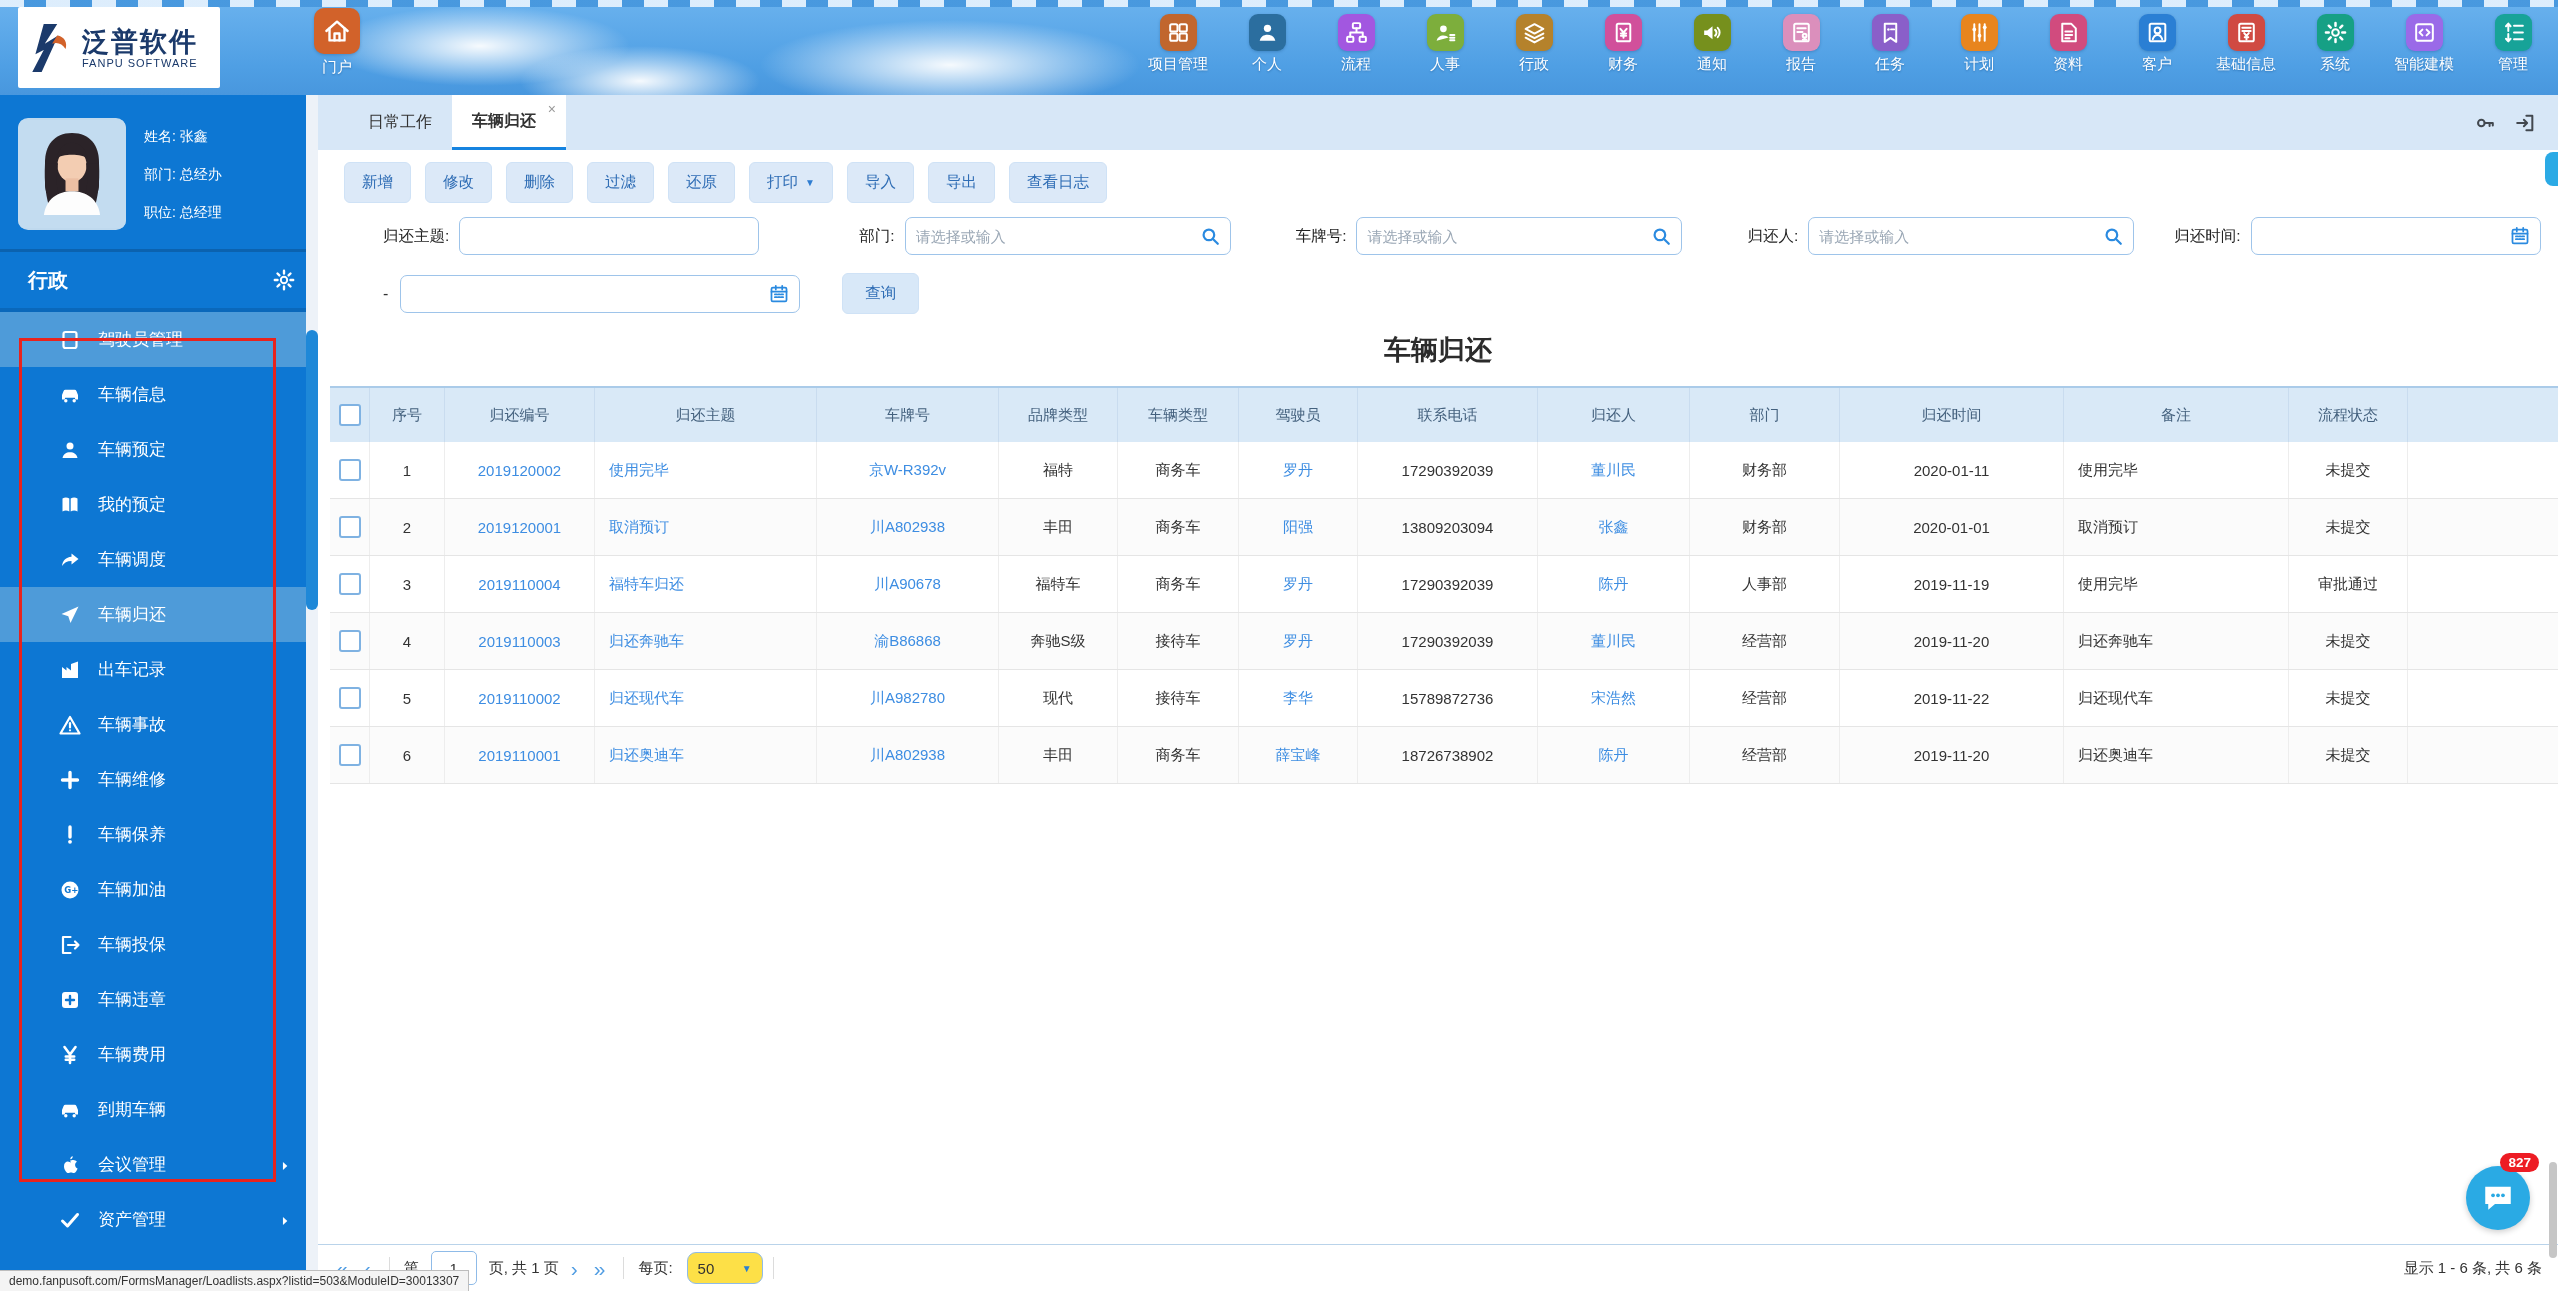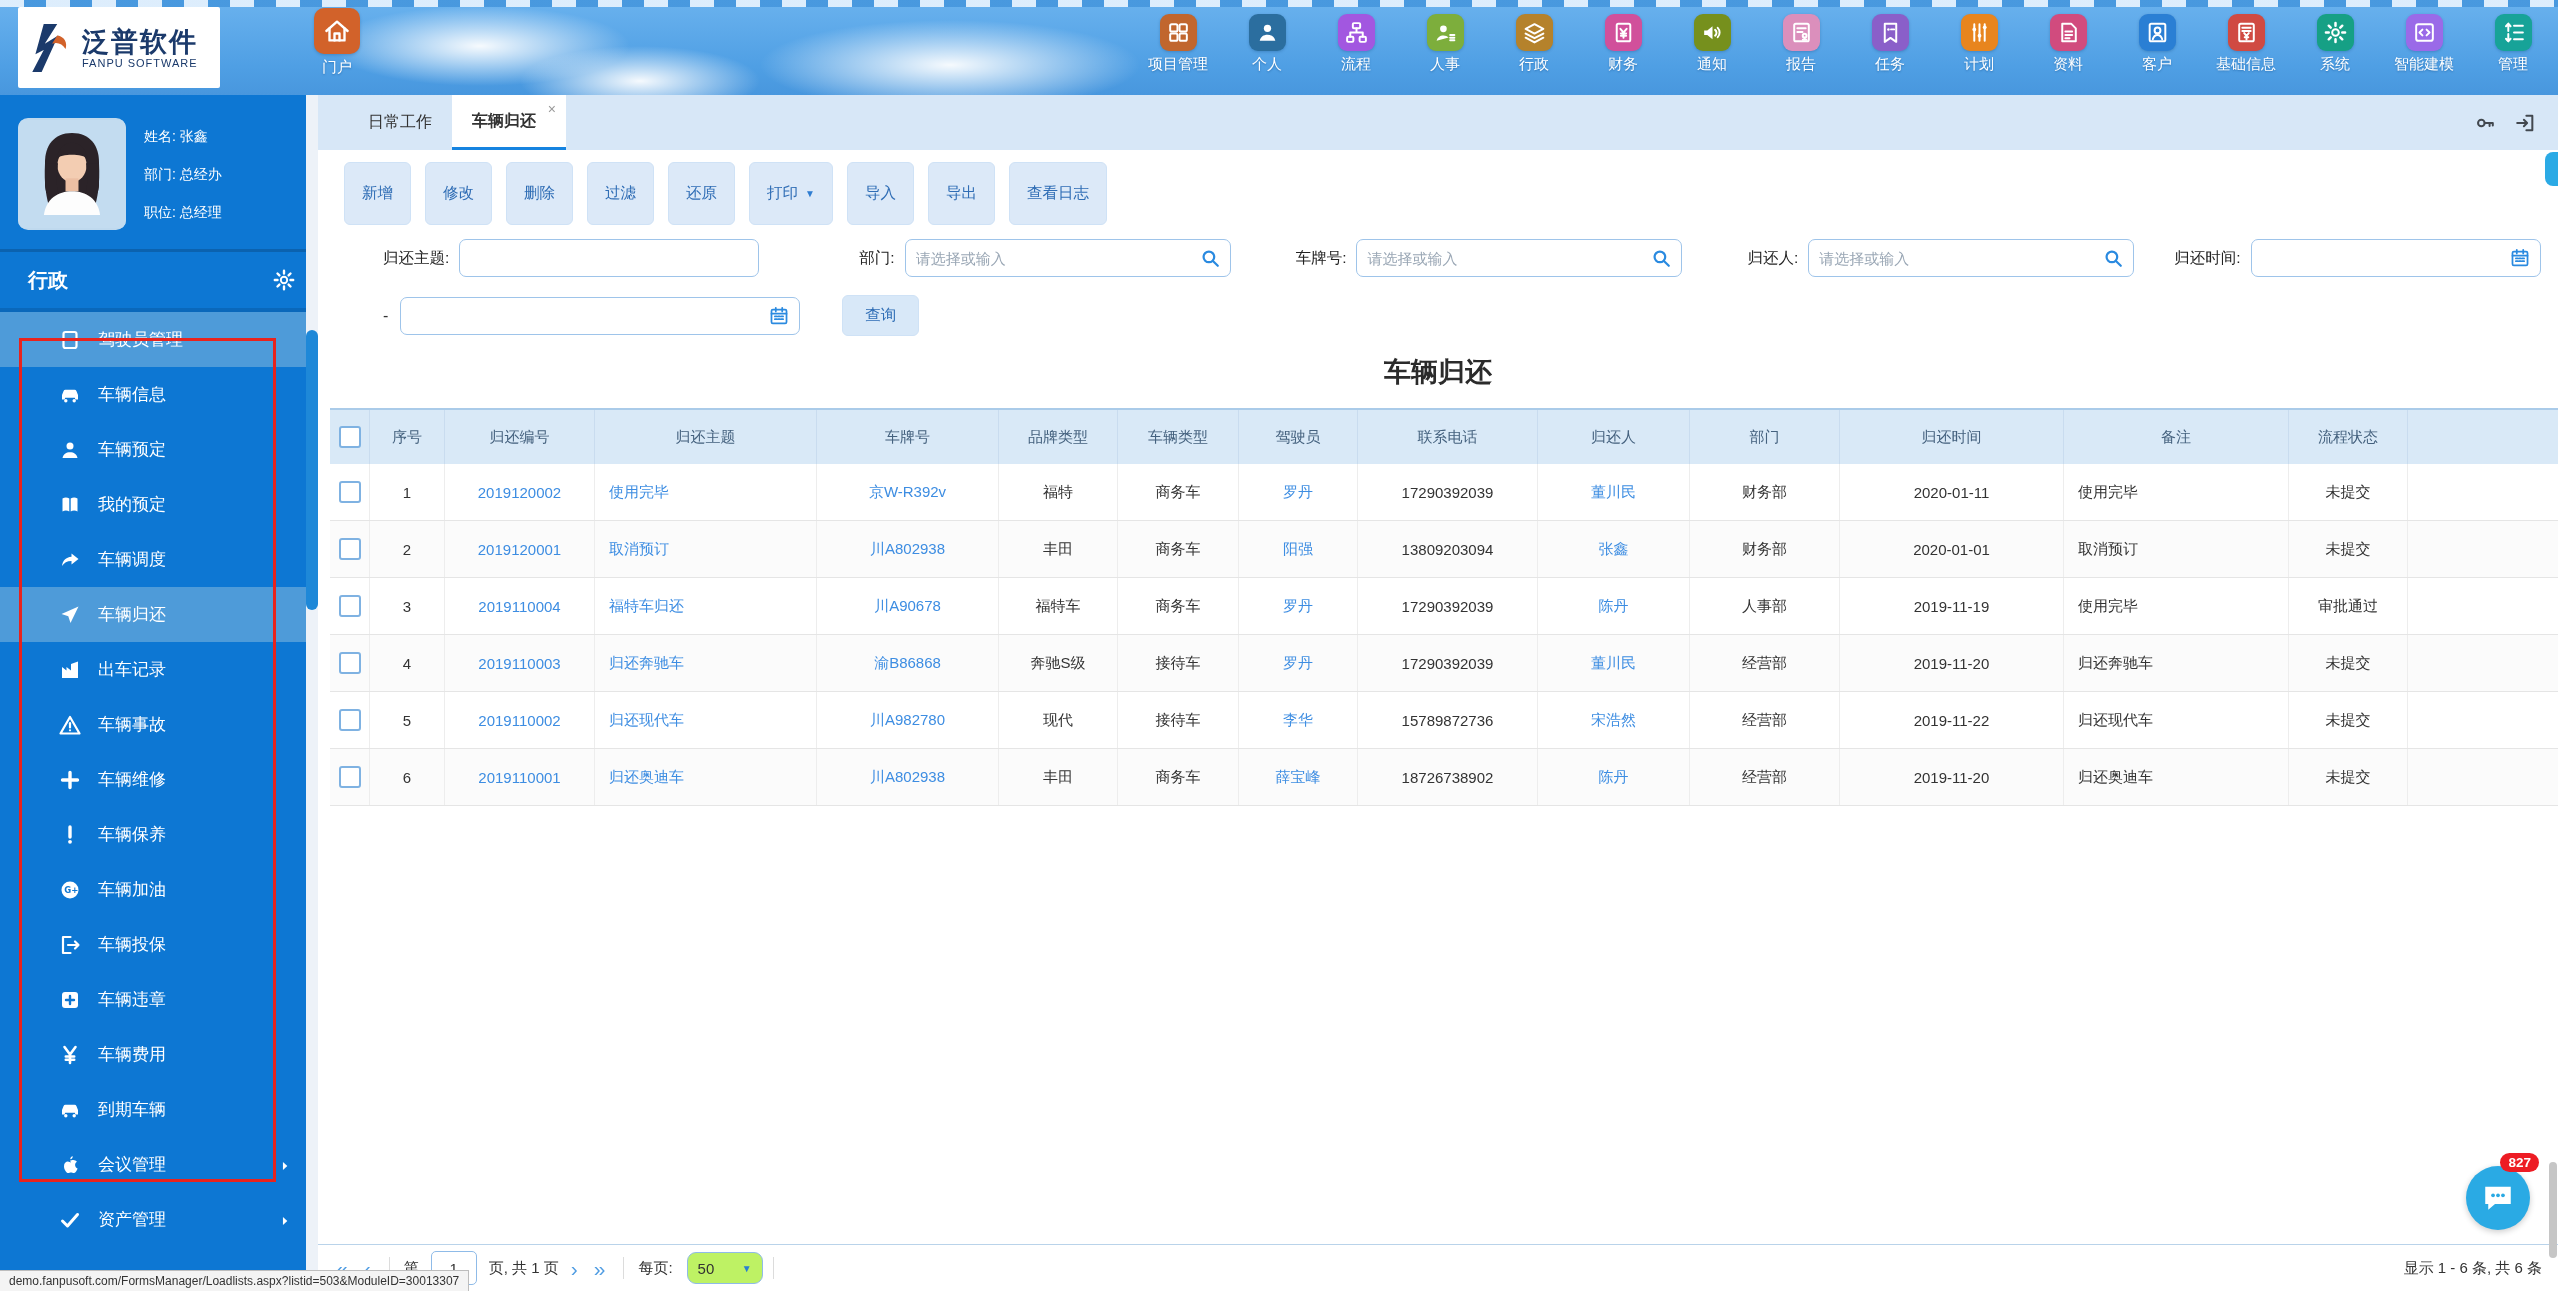--- a/index.html
+++ b/index.html
@@ -46,21 +46,21 @@
   .main{position:absolute;left:318px;top:95px;right:0;bottom:0;background:#fff;}
   .tabbar{height:55px;background:#d7e7f7;display:flex;align-items:stretch;position:relative;}
   .tab{display:flex;align-items:center;padding:0 20px;font-size:16px;color:#333;cursor:pointer;}
   .tab.first{margin-left:30px;}
   .tab.active{background:#fff;font-weight:bold;border-bottom:3px solid #1583e0;position:relative;padding-right:30px;}
   .tab-x{position:absolute;top:6px;right:10px;font-size:14px;color:#999;font-weight:normal;cursor:pointer;}
   .tab-tools{position:absolute;right:22px;top:0;height:55px;display:flex;align-items:center;gap:18px;color:#42484f;}
   .tab-tools .ti{width:22px;height:22px;cursor:pointer;}
   .tab-tools .ti svg{width:100%;height:100%;display:block;}
   .toolbar{padding:12px 0 0 26px;display:flex;gap:14px;}
-  .tbtn{background:#dce9f8;border:1px solid #cfe2f6;border-radius:6px;color:#2f6db5;font-size:15.5px;padding:20px 17px;cursor:pointer;display:flex;align-items:center;gap:7px;font-family:inherit;}
+  .tbtn{background:#dce9f8;border:1px solid #cfe2f6;border-radius:6px;color:#2f6db5;font-size:15.5px;padding:9px 17px;cursor:pointer;display:flex;align-items:center;gap:7px;font-family:inherit;}
   .caret{display:none;font-size:10px;color:#2f7dd1;}
   .caret.show{display:inline;}
   
   .filters{margin-top:14px;padding-left:33px;}
   .f-row{display:flex;align-items:center;padding-left:32px;padding-right:17px;}
   .f-label{font-size:15.5px;color:#222;white-space:nowrap;margin-right:10px;}
   .f-input{height:38px;border:1px solid #9ec4ea;border-radius:7px;background:#fff;box-sizing:border-box;font-size:15px;padding:0 10px;color:#333;font-family:inherit;outline:none;}
   .w300{width:300px;}
   .combo{position:relative;width:326px;}
   .combo .f-input{width:100%;padding-right:38px;}
@@ -90,21 +90,21 @@
   .td:last-child{border-right:none;}
   .td.cl{justify-content:flex-start;padding-left:14px;}
   .td.lnk{color:#3d8de2;cursor:pointer;}
   .cb{width:18px;height:18px;border:2px solid #7fb2e2;border-radius:3px;background:#fff;cursor:pointer;}
   
   .pager{position:absolute;left:0;right:0;bottom:0;height:46px;border-top:1px solid #b9d3ea;display:flex;align-items:center;padding:0 16px 0 10px;background:#fff;}
   .pg-nav{font-size:21px;color:#4f9ce2;padding:0 8px;cursor:pointer;line-height:1;}
   .pg-sep{width:1px;height:22px;background:#dcdcdc;margin:0 10px;}
   .pg-txt{font-size:15px;color:#333;margin:0 4px;white-space:nowrap;}
   .pg-in{width:40px;height:30px;border:1.5px solid #8fbbe8;border-radius:5px;text-align:center;font-size:15px;color:#333;margin:0 8px;font-family:inherit;outline:none;}
-  .pp-box{width:76px;height:32px;border:1.5px solid #8fbbe8;border-radius:9px;background:#bef264;display:flex;align-items:center;justify-content:space-between;padding:0 10px;box-sizing:border-box;margin-left:10px;cursor:pointer;}
+  .pp-box{width:76px;height:32px;border:1.5px solid #8fbbe8;border-radius:9px;background:#fde047;display:flex;align-items:center;justify-content:space-between;padding:0 10px;box-sizing:border-box;margin-left:10px;cursor:pointer;}
   .pp-box span:first-child{font-size:15px;color:#333;}
   .caret-dn{font-size:10px;color:#2a7fd1;}
   .pg-summary{margin-left:auto;font-size:15px;color:#333;white-space:nowrap;}
   
   .anno-box{position:absolute;left:19px;top:338px;width:251px;height:838px;border:3px solid #e8231d;pointer-events:none;z-index:50;}
   .statusbar{position:absolute;left:0;bottom:0;height:20px;display:flex;align-items:center;background:#f4f4f4;border:1px solid #bdbdbd;border-left:none;border-bottom:none;padding:0 9px;font-size:12px;color:#333;white-space:nowrap;z-index:60;}
   .chat-fab{position:absolute;right:28px;bottom:61px;width:64px;height:64px;border-radius:50%;background:#2aaae4;display:flex;align-items:center;justify-content:center;cursor:pointer;z-index:40;box-shadow:0 2px 6px rgba(0,0,0,.2);}
   .chat-fab svg{width:36px;height:36px;}
   .chat-badge{position:absolute;top:-13px;right:-9px;background:#ed1c24;color:#fff;font-size:13.5px;font-weight:bold;border-radius:12px;padding:2px 8px;}
   .edge-tab{position:absolute;right:0;top:152px;width:13px;height:34px;background:#2baae5;border-radius:8px 0 0 8px;cursor:pointer;z-index:40;}

